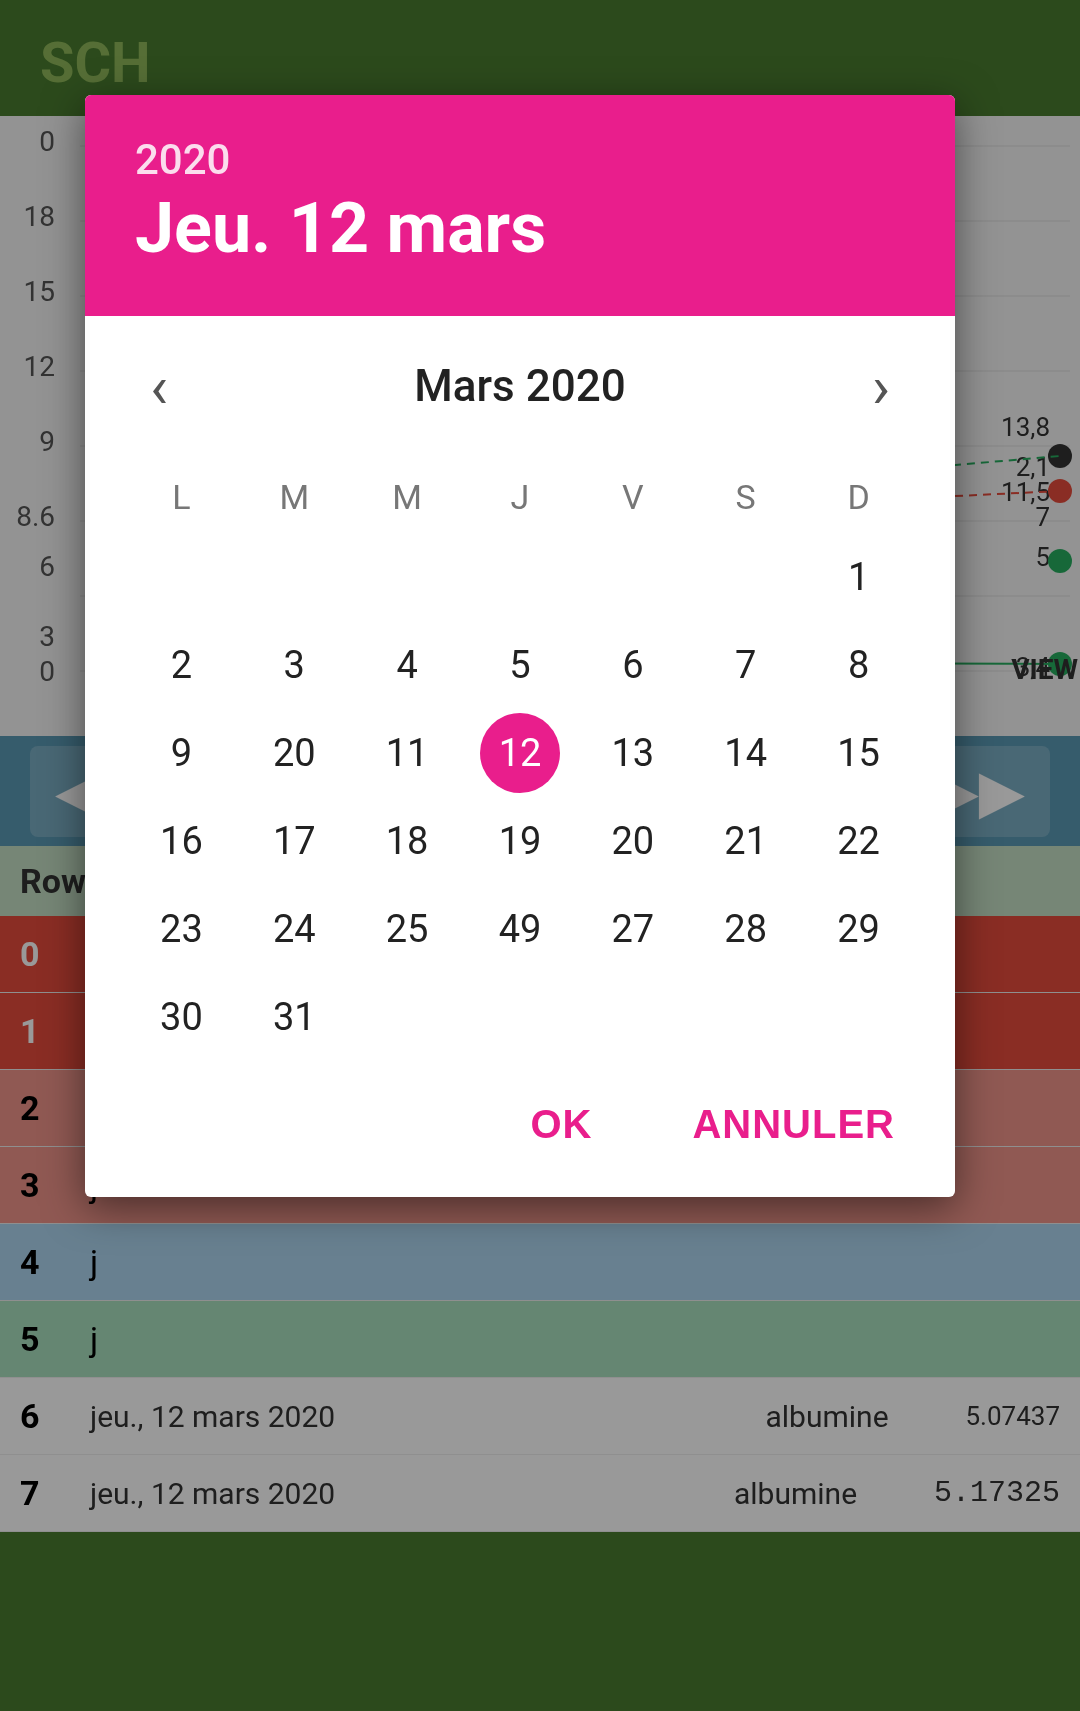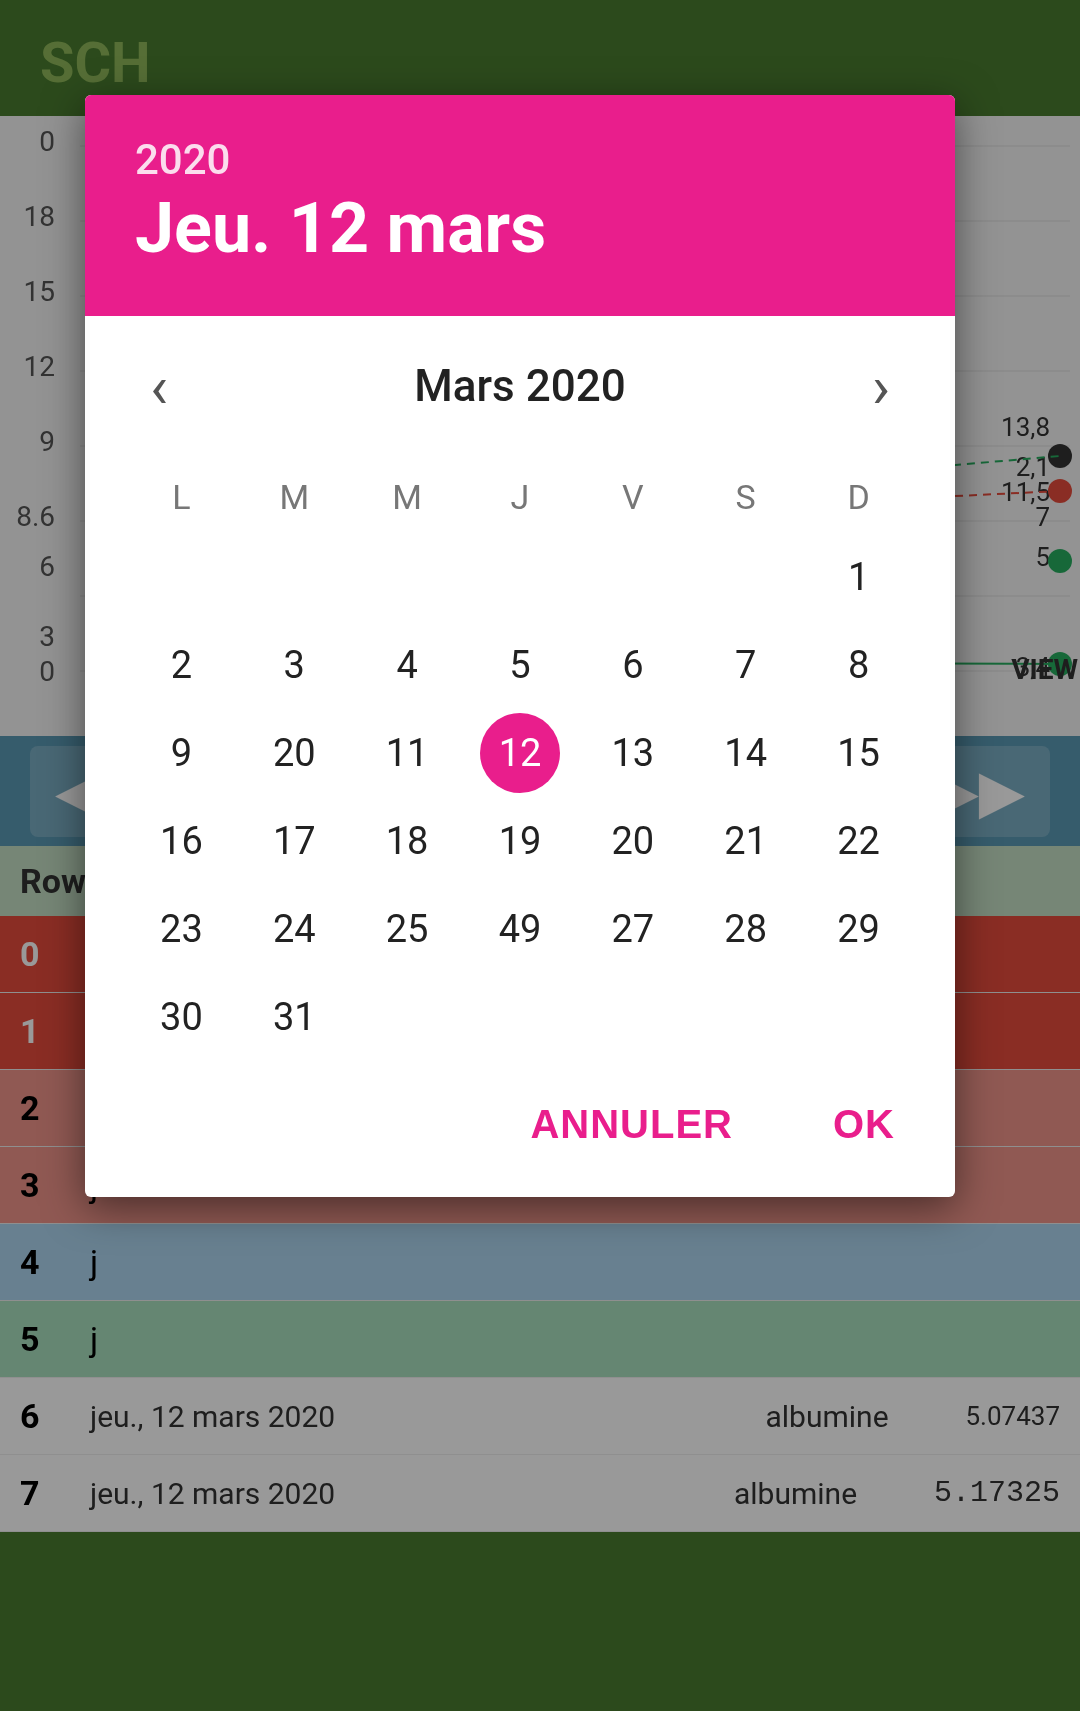--- a/index.html
+++ b/index.html
@@ -408,17 +408,17 @@
         <div class="calendar-day">28</div>
         <div class="calendar-day">29</div>
 
         <div class="calendar-day">30</div>
         <div class="calendar-day">31</div>
       </div>
     </div>
   </div>
 
   <div class="dialog-actions">
+    <button class="dialog-btn">OK</button>
     <button class="dialog-btn">ANNULER</button>
-    <button class="dialog-btn">OK</button>
   </div>
 
 </div>
 
 </body></html>

